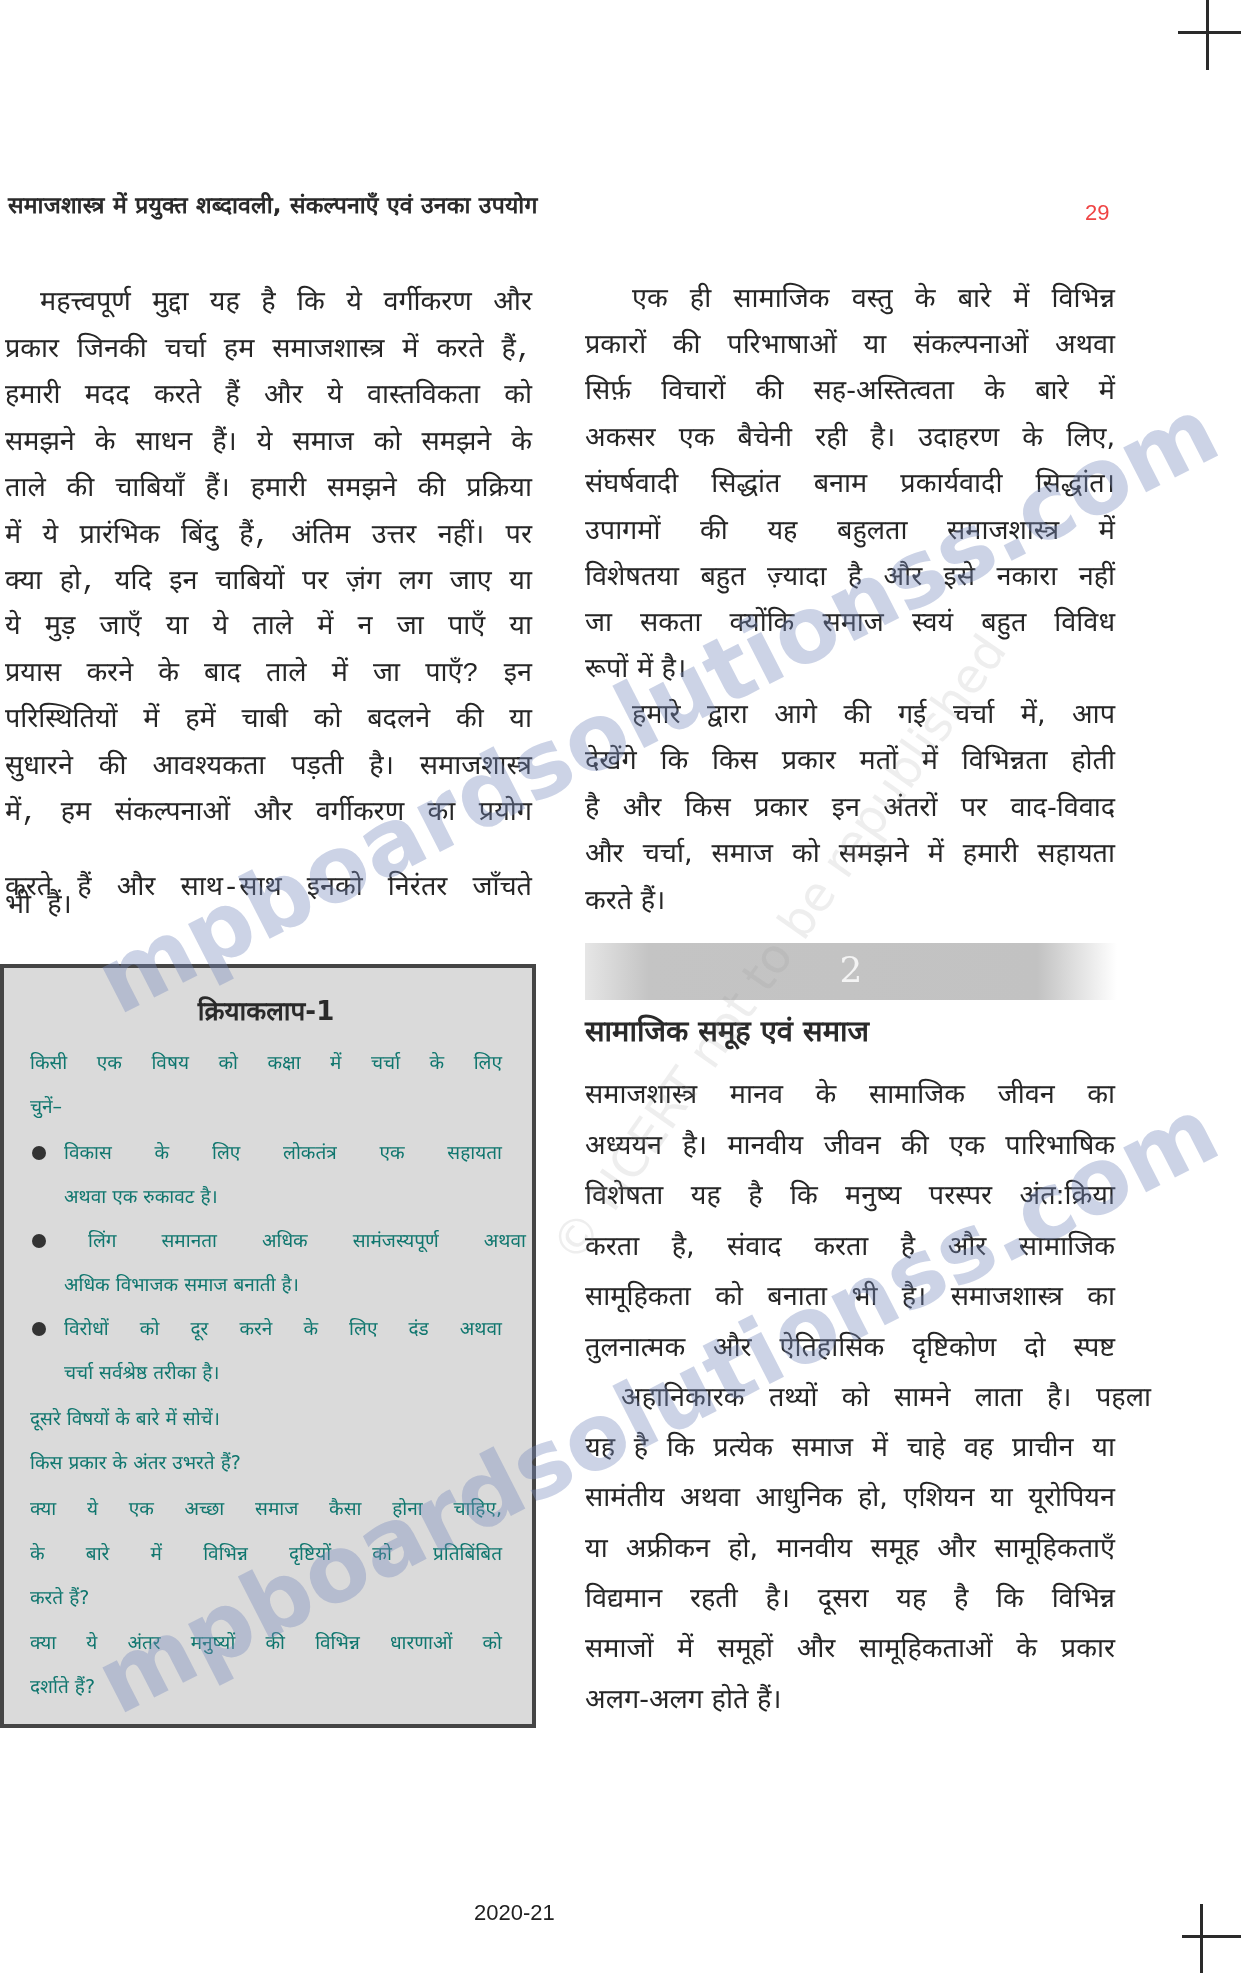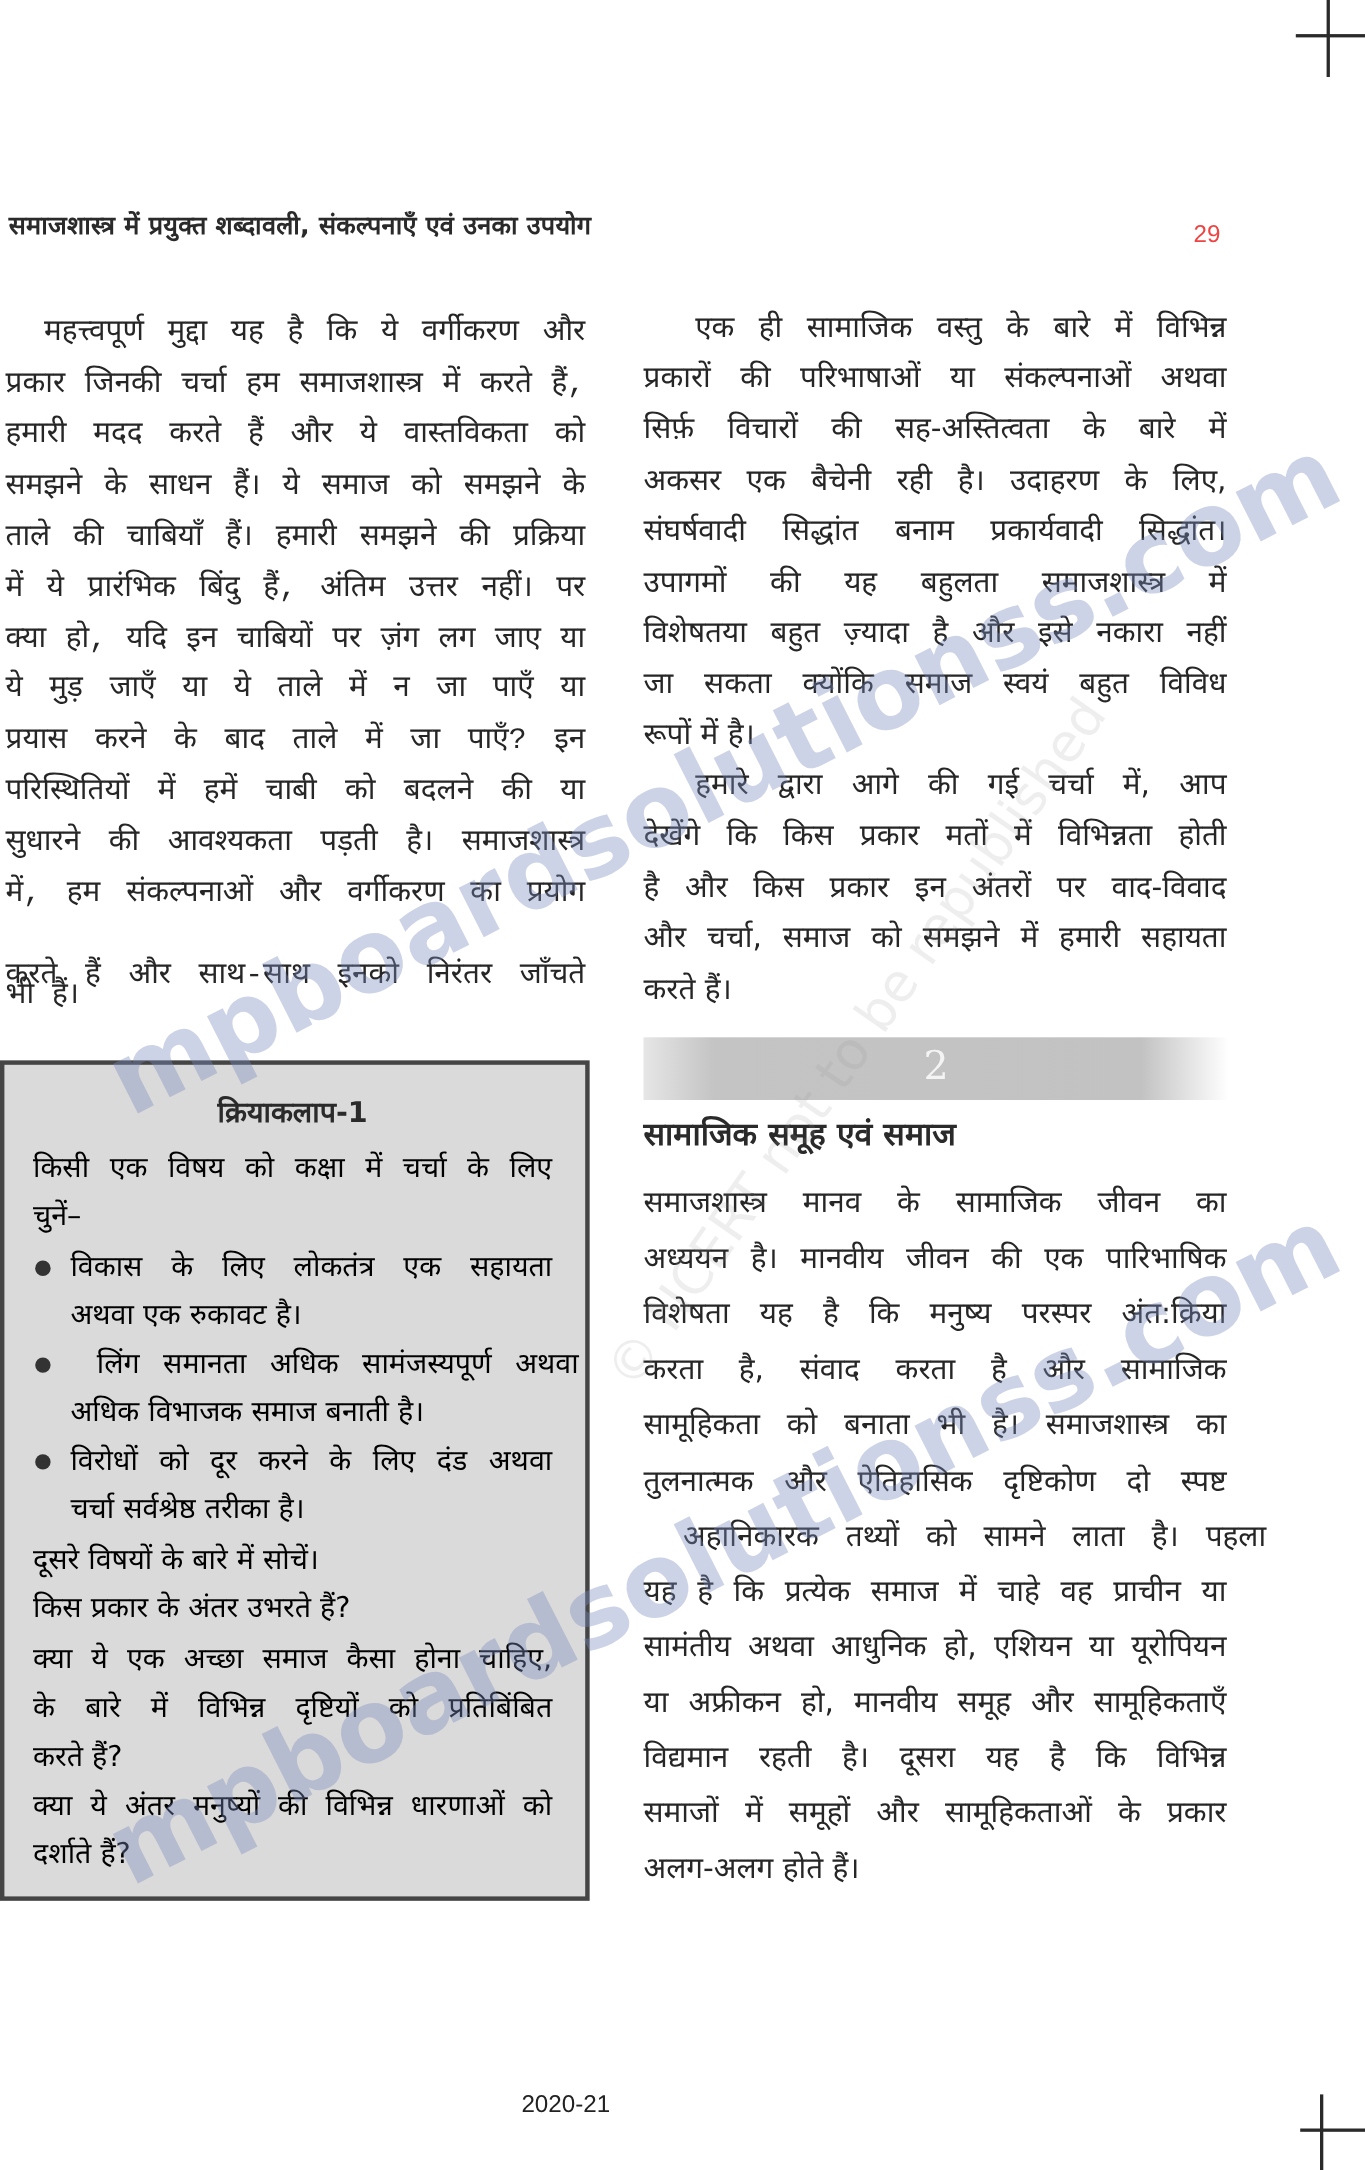--- a/index.html
+++ b/index.html
@@ -16,21 +16,21 @@
     color:#262626;
   }
   .line.j { text-align:justify; text-align-last:justify; }
   .line.l { text-align:left; }
   .lcol { left:5px; width:527px;font-family:Liberation Mono, monospace; }
   .rcol { left:585px; width:530px; }
   .box {
     position:absolute; left:0; top:964px; width:528px; height:756px;
     background:#dadada; border:4px solid #454545; box-sizing:content-box;
   }
-  .bline { position:absolute; height:42px; line-height:42px; font-size:26px; white-space:nowrap; color:#000000; }
+  .bline { position:absolute; height:42px; line-height:42px; font-size:19px; white-space:nowrap; color:#0f766e; }
   .bline.j { text-align:justify; text-align-last:justify; }
   .bx { left:30px; width:472px; }
   .bxi { left:64px; width:438px; }
   .bullet { position:absolute; left:32px; width:14px; height:14px; border-radius:50%; background:#333; }
   .btitle { position:absolute; left:0; width:532px; top:992px; text-align:center; font-size:26px; font-weight:bold; color:#2a2a2a; }
   .band {
     position:absolute; left:585px; top:943px; width:532px; height:57px;
     background:linear-gradient(90deg, #e6e6e6 0%, #c4c4c4 12%, #c2c2c2 85%, #ffffff 100%);
   }
   .band span { position:absolute; left:0; right:0; top:6px; text-align:center; font-size:36px; color:#f4f4f4; font-family:"DejaVu Serif", serif; }

